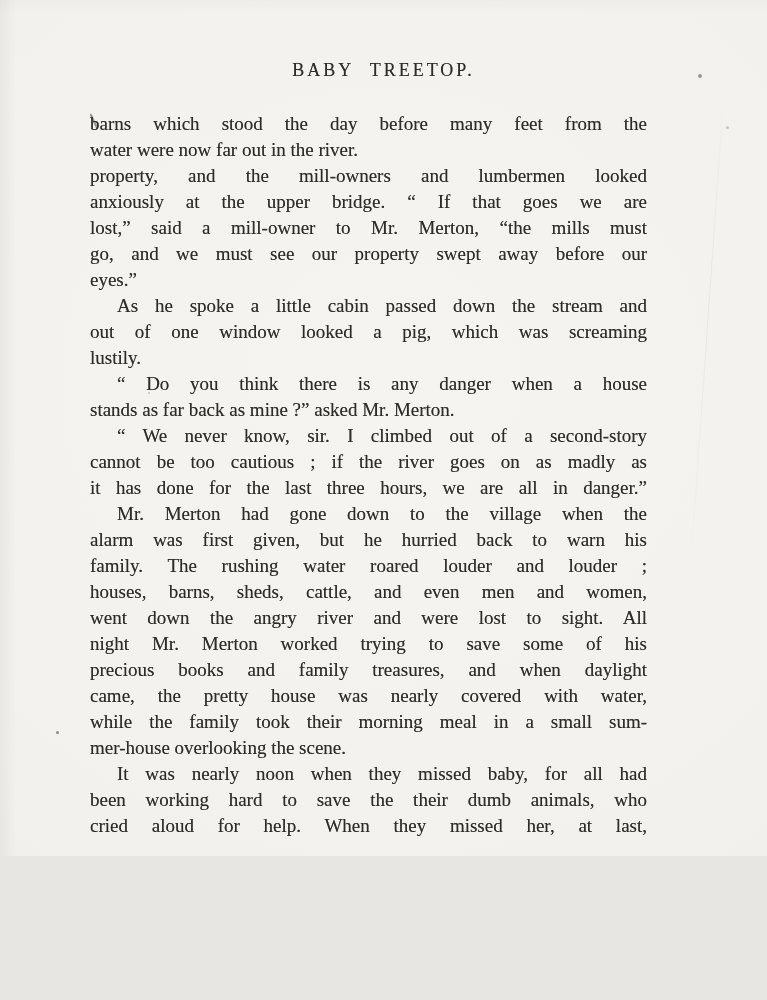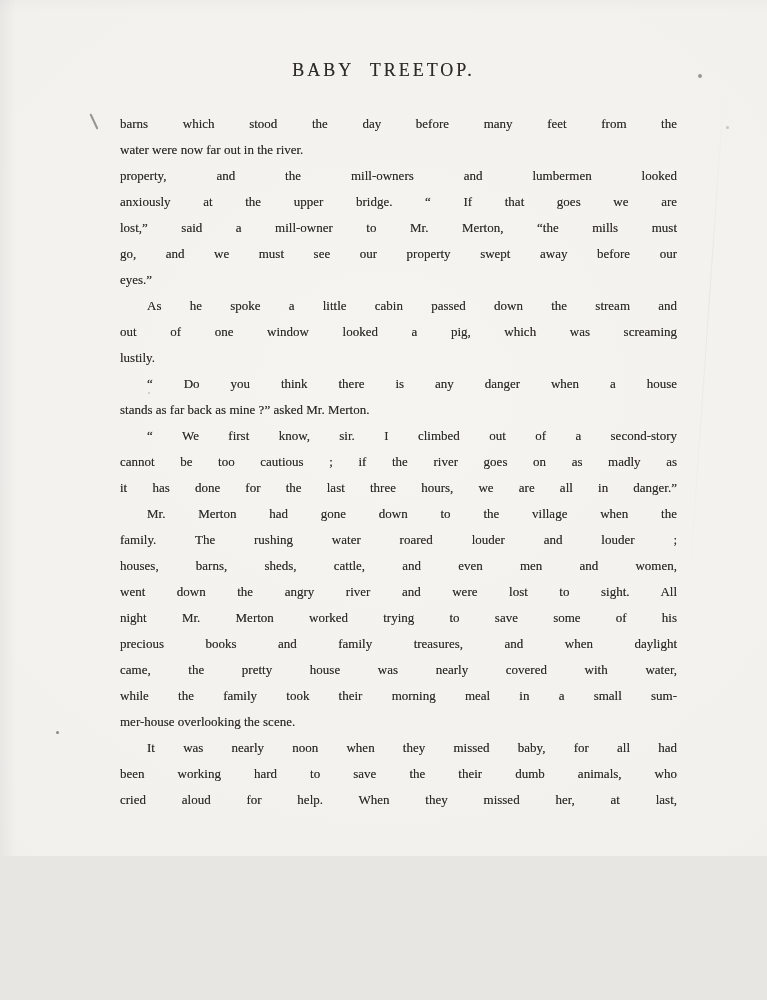--- a/index.html
+++ b/index.html
@@ -23,22 +23,22 @@
     top:56px;left:105px;width:557px;
     text-align:center;
     font-size:18px;
     line-height:28px;
     letter-spacing:3px;
     word-spacing:9px;
     text-shadow:0 0 0.5px rgba(46,44,40,0.55);
   }
   .textblock{
     position:absolute;
-    top:111px;left:120px;width:557px;
-    font-size:13px;
+    top:111px;left:90px;width:557px;
+    font-size:19px;
     line-height:26px;
     text-shadow:0 0 0.5px rgba(46,44,40,0.55);
   }
   .tline{
     text-align:justify;
     text-align-last:justify;
     hyphens:none;
   }
   .tline.first{ text-indent:27px; }
   .tline.short{ text-align-last:left; }
@@ -96,25 +96,26 @@
     <div class="tline">go, and we must see our property swept away before our</div>
     <div class="tline short">eyes.”</div>
 
     <div class="tline first">As he spoke a little cabin passed down the stream and</div>
     <div class="tline">out of one window looked a pig, which was screaming</div>
     <div class="tline short">lustily.</div>
 
     <div class="tline first">“ Do you think there is any danger when a house</div>
     <div class="tline short">stands as far back as mine ?” asked Mr. Merton.</div>
 
-    <div class="tline first">“ We first know, sir. I climbed out of a second-story</div>
+    <div class="tline first">“ We never know, sir. I climbed out of a second-story</div>
     <div class="tline">cannot be too cautious ; if the river goes on as madly as</div>
     <div class="tline">it has done for the last three hours, we are all in danger.”</div>
 
     <div class="tline first">Mr. Merton had gone down to the village when the</div>
+    <div class="tline">alarm was first given, but he hurried back to warn his</div>
     <div class="tline">family. The rushing water roared louder and louder ;</div>
     <div class="tline">houses, barns, sheds, cattle, and even men and women,</div>
     <div class="tline">went down the angry river and were lost to sight. All</div>
     <div class="tline">night Mr. Merton worked trying to save some of his</div>
     <div class="tline">precious books and family treasures, and when daylight</div>
     <div class="tline">came, the pretty house was nearly covered with water,</div>
     <div class="tline">while the family took their morning meal in a small sum-</div>
     <div class="tline short">mer-house overlooking the scene.</div>
 
     <div class="tline first">It was nearly noon when they missed baby, for all had</div>

